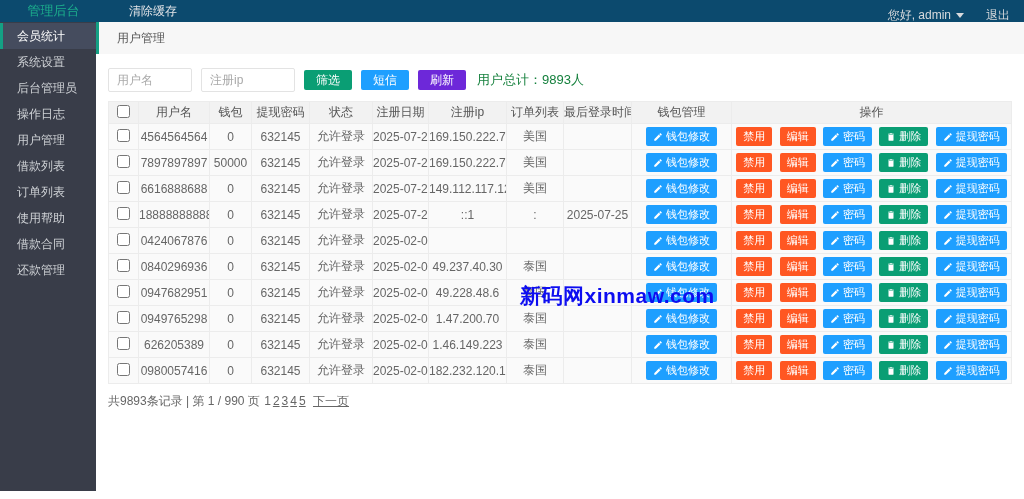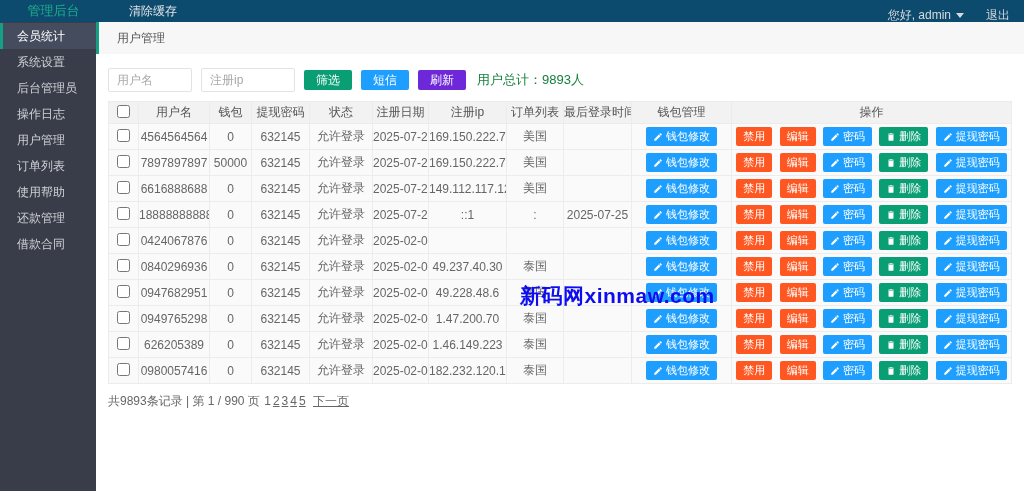--- a/index.html
+++ b/index.html
@@ -78,24 +78,25 @@
 </div>
 
 <div class="layout">
 
   <div class="sidebar">
       <div class="side-item active">会员统计</div>
       <div class="side-item">系统设置</div>
       <div class="side-item">后台管理员</div>
       <div class="side-item">操作日志</div>
       <div class="side-item">用户管理</div>
+      <div class="side-item">借款列表</div>
       <div class="side-item">订单列表</div>
       <div class="side-item">使用帮助</div>
+      <div class="side-item">借款合同</div>
       <div class="side-item">还款管理</div>
-      <div class="side-item">借款合同</div>
     </div>
 
   <div class="main">
     <div class="breadcrumb">用户管理</div>
 
     <div class="content">
 
       <div class="filter-row">
         <input class="f-input" placeholder="用户名" style="">
         <input class="f-input ip" placeholder="注册ip" style="">

